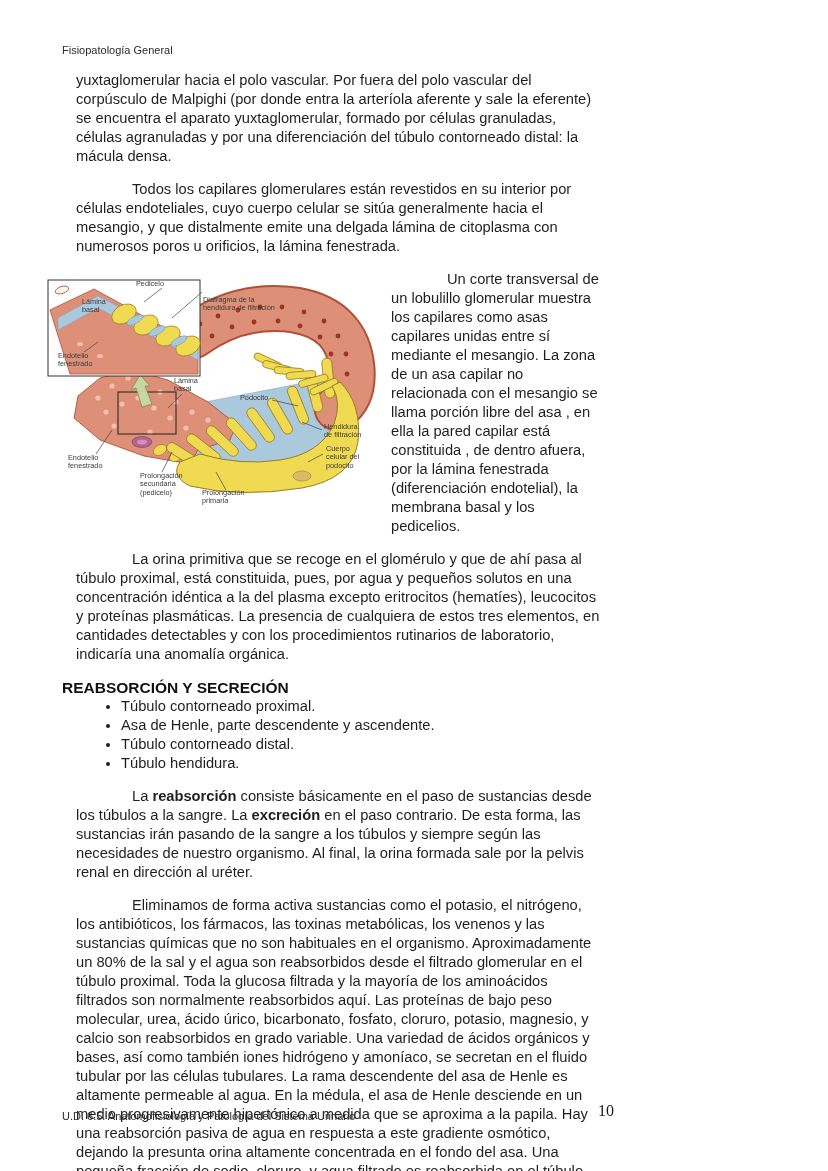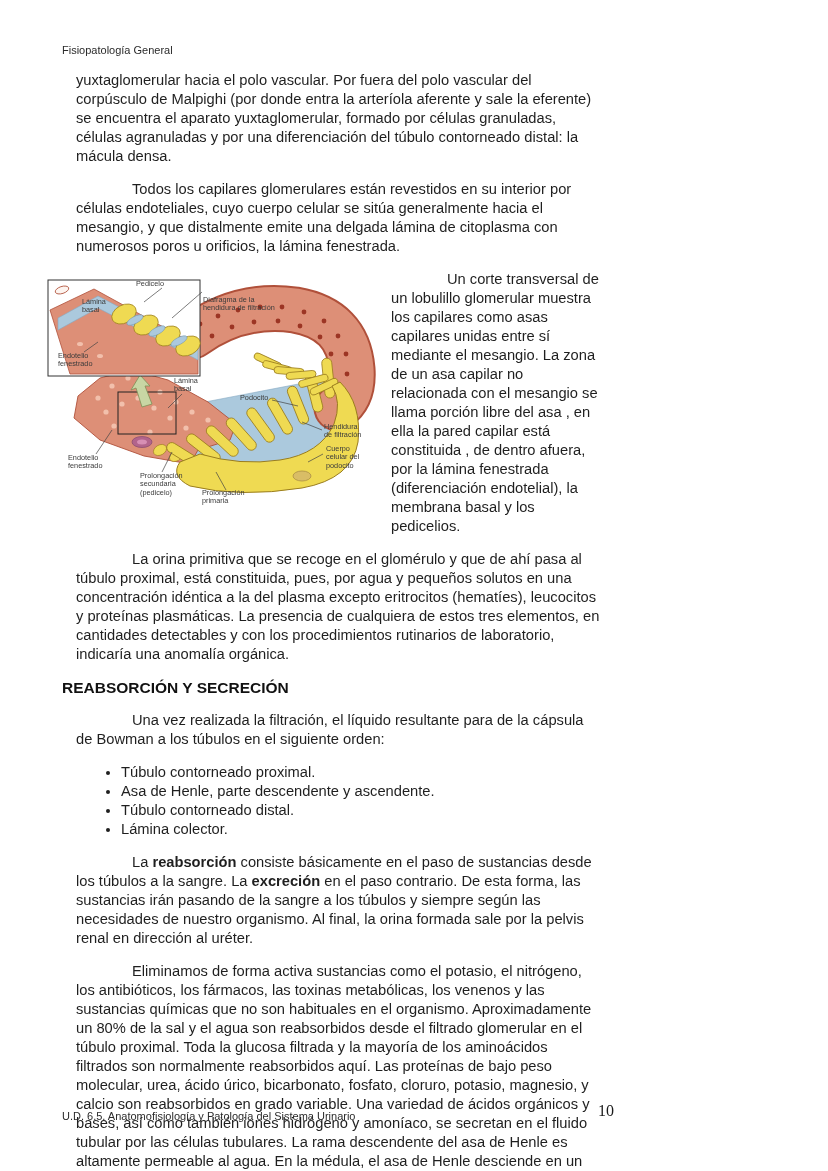--- a/index.html
+++ b/index.html
@@ -187,27 +187,26 @@
       <div class="fig-label" style="left:162px;top:215px;">Prolongación
 primaria</div>
     </div>
 
     <p class="body indent gap-top">Un corte transversal de un lobulillo glomerular muestra los capilares como asas capilares unidas entre sí mediante el mesangio. La zona de un asa capilar no relacionada con el mesangio se llama porción libre del asa , en ella la pared capilar está constituida , de dentro afuera, por la lámina fenestrada (diferenciación endotelial), la membrana basal y los pedicelios.</p>
 
     <p class="body indent clear">La orina primitiva que se recoge en el glomérulo y que de ahí pasa al túbulo proximal, está constituida, pues, por agua y pequeños solutos en una concentración idéntica a la del plasma excepto eritrocitos (hematíes), leucocitos y proteínas plasmáticas. La presencia de cualquiera de estos tres elementos, en cantidades detectables y con los procedimientos rutinarios de laboratorio, indicaría una anomalía orgánica.</p>
 
     <h2 class="section">REABSORCIÓN Y SECRECIÓN</h2>
 
-    <p class="body indent">Una vez realizada la filtración, el líquido resultante para de la cápsula de Bowman a los túbulos en el siguiente orden:</p>
 
     <ul class="order-list">
       <li>Túbulo contorneado proximal.</li>
       <li>Asa de Henle, parte descendente y ascendente.</li>
       <li>Túbulo contorneado distal.</li>
-      <li>Lámina colector.</li>
+      <li>Túbulo hendidura.</li>
     </ul>
 
 
     <p class="body indent"><span>La </span><b>reabsorción</b><span> consiste básicamente en el paso de sustancias desde los túbulos a la sangre. La </span><b>excreción</b><span> en el paso contrario. De esta forma, las sustancias irán pasando de la sangre a los túbulos y siempre según las necesidades de nuestro organismo. Al final, la orina formada sale por la pelvis renal en dirección al uréter.</span></p>
 
     <p class="body indent">Eliminamos de forma activa sustancias como el potasio, el nitrógeno, los antibióticos, los fármacos, las toxinas metabólicas, los venenos y las sustancias químicas que no son habituales en el organismo. Aproximadamente un 80% de la sal y el agua son reabsorbidos desde el filtrado glomerular en el túbulo proximal. Toda la glucosa filtrada y la mayoría de los aminoácidos filtrados son normalmente reabsorbidos aquí. Las proteínas de bajo peso molecular, urea, ácido úrico, bicarbonato, fosfato, cloruro, potasio, magnesio, y calcio son reabsorbidos en grado variable. Una variedad de ácidos orgánicos y bases, así como también iones hidrógeno y amoníaco, se secretan en el fluido tubular por las células tubulares. La rama descendente del asa de Henle es altamente permeable al agua. En la médula, el asa de Henle desciende en un medio progresivamente hipertónico a medida que se aproxima a la papila. Hay una reabsorción pasiva de agua en respuesta a este gradiente osmótico, dejando la presunta orina altamente concentrada en el fondo del asa. Una pequeña fracción de sodio, cloruro, y agua filtrado es reabsorbida en el túbulo distal. El túbulo distal responde a la hormona antidiurética (HAD), y por lo tanto su permeabilidad al agua es alta en presencia de la hormona y baja en su ausencia. Finalmente, La HAD controla la permeabilidad del agua del túbulo colector a lo largo de su longitud. En la presencia de la hormona, el fluído tubular hipotónico entra al túbulo perdiendo agua. El sodio y cloruro son reabsorbidos por el túbulo colector, con el transporte de sodio estimulado por la aldosterona. El potasio, hidrógeno, y amonio son también reabsorbidos por el túbulo colector. Cuando la HAD está presente, la velocidad de reabsorción de agua excede la velocidad de reabsorción de soluto, y la concentración de sodio y cloruro aumenta en la presunta orina.</p>
 
   </div>
 
   <div class="footer-left">U.D. 6.5. Anatomofisiología y Patología del Sistema Urinario</div>

